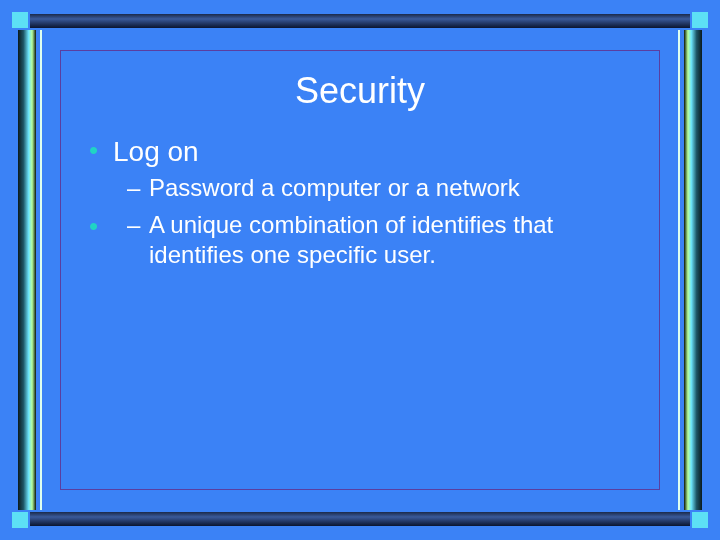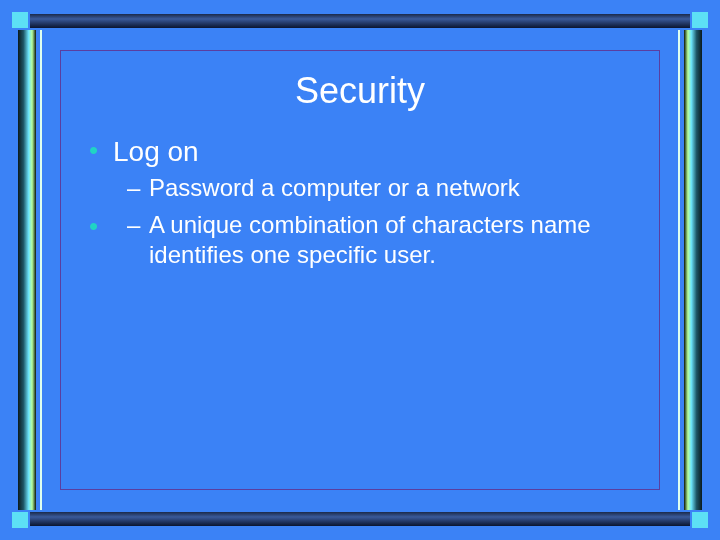--- a/index.html
+++ b/index.html
@@ -157,18 +157,18 @@
 
     <ul class="main">
       <li>
         <span>Log on</span>
         <ul class="sub">
           <li>Password a computer or a network</li>
         </ul>
       </li>
       <li>
         <ul class="sub">
-          <li>A unique combination of characters name identifies one specific user.</li>
+          <li>A unique combination of identifies that identifies one specific user.</li>
         </ul>
       </li>
     </ul>
   </div>
 </div>
 
 </body></html>

